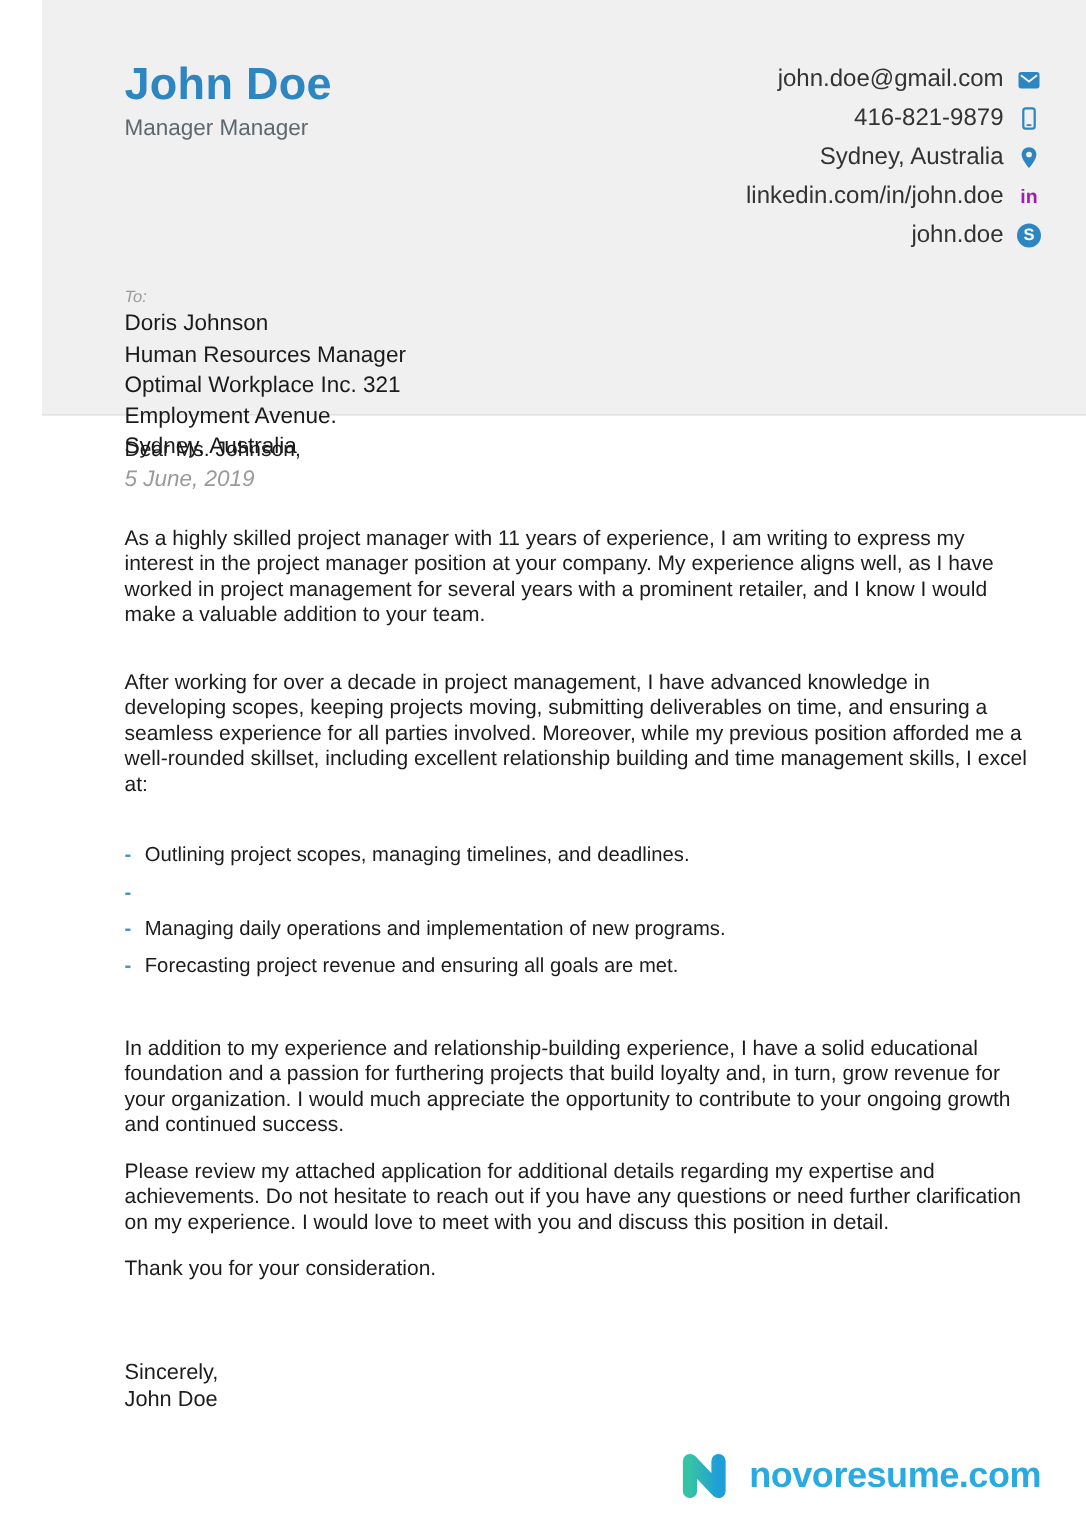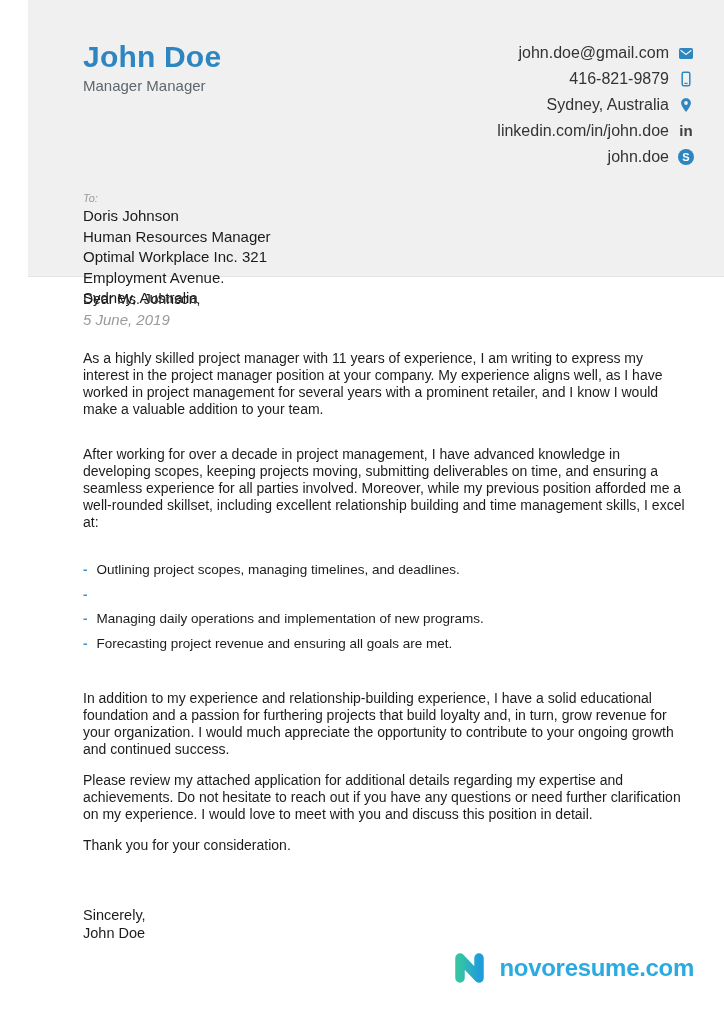--- a/index.html
+++ b/index.html
@@ -61,23 +61,23 @@
   }
   .icon {
     width: 16px;
     height: 16px;
     display: flex;
     align-items: center;
     justify-content: center;
     flex: 0 0 16px;
   }
   .linkedin-glyph {
-    font-size: 15px;
-    font-weight: bold;
-    color: #404040;
+    font-size: 13px;
+    font-weight: bold;
+    color: #a21caf;
     line-height: 16px;
     font-family: "Liberation Sans", sans-serif;
   }
   .skype-glyph {
     width: 16px;
     height: 16px;
     border-radius: 50%;
     background: #2e86c1;
     color: #ffffff;
     font-size: 11px;
@@ -141,21 +141,21 @@
   .signoff-line {
     font-size: 14.5px;
     line-height: 18px;
     color: #1c1c1c;
   }
 
   
   .brand {
     position: absolute;
     right: 52px;
-    bottom: 36px;
+    bottom: 20px;
     display: flex;
     align-items: center;
     gap: 8px;
     cursor: pointer;
   }
   .brand-mark { width: 40px; height: 40px; display: block; }
   .brand-word {
     font-size: 24px;
     font-weight: bold;
     color: #29abe2;

